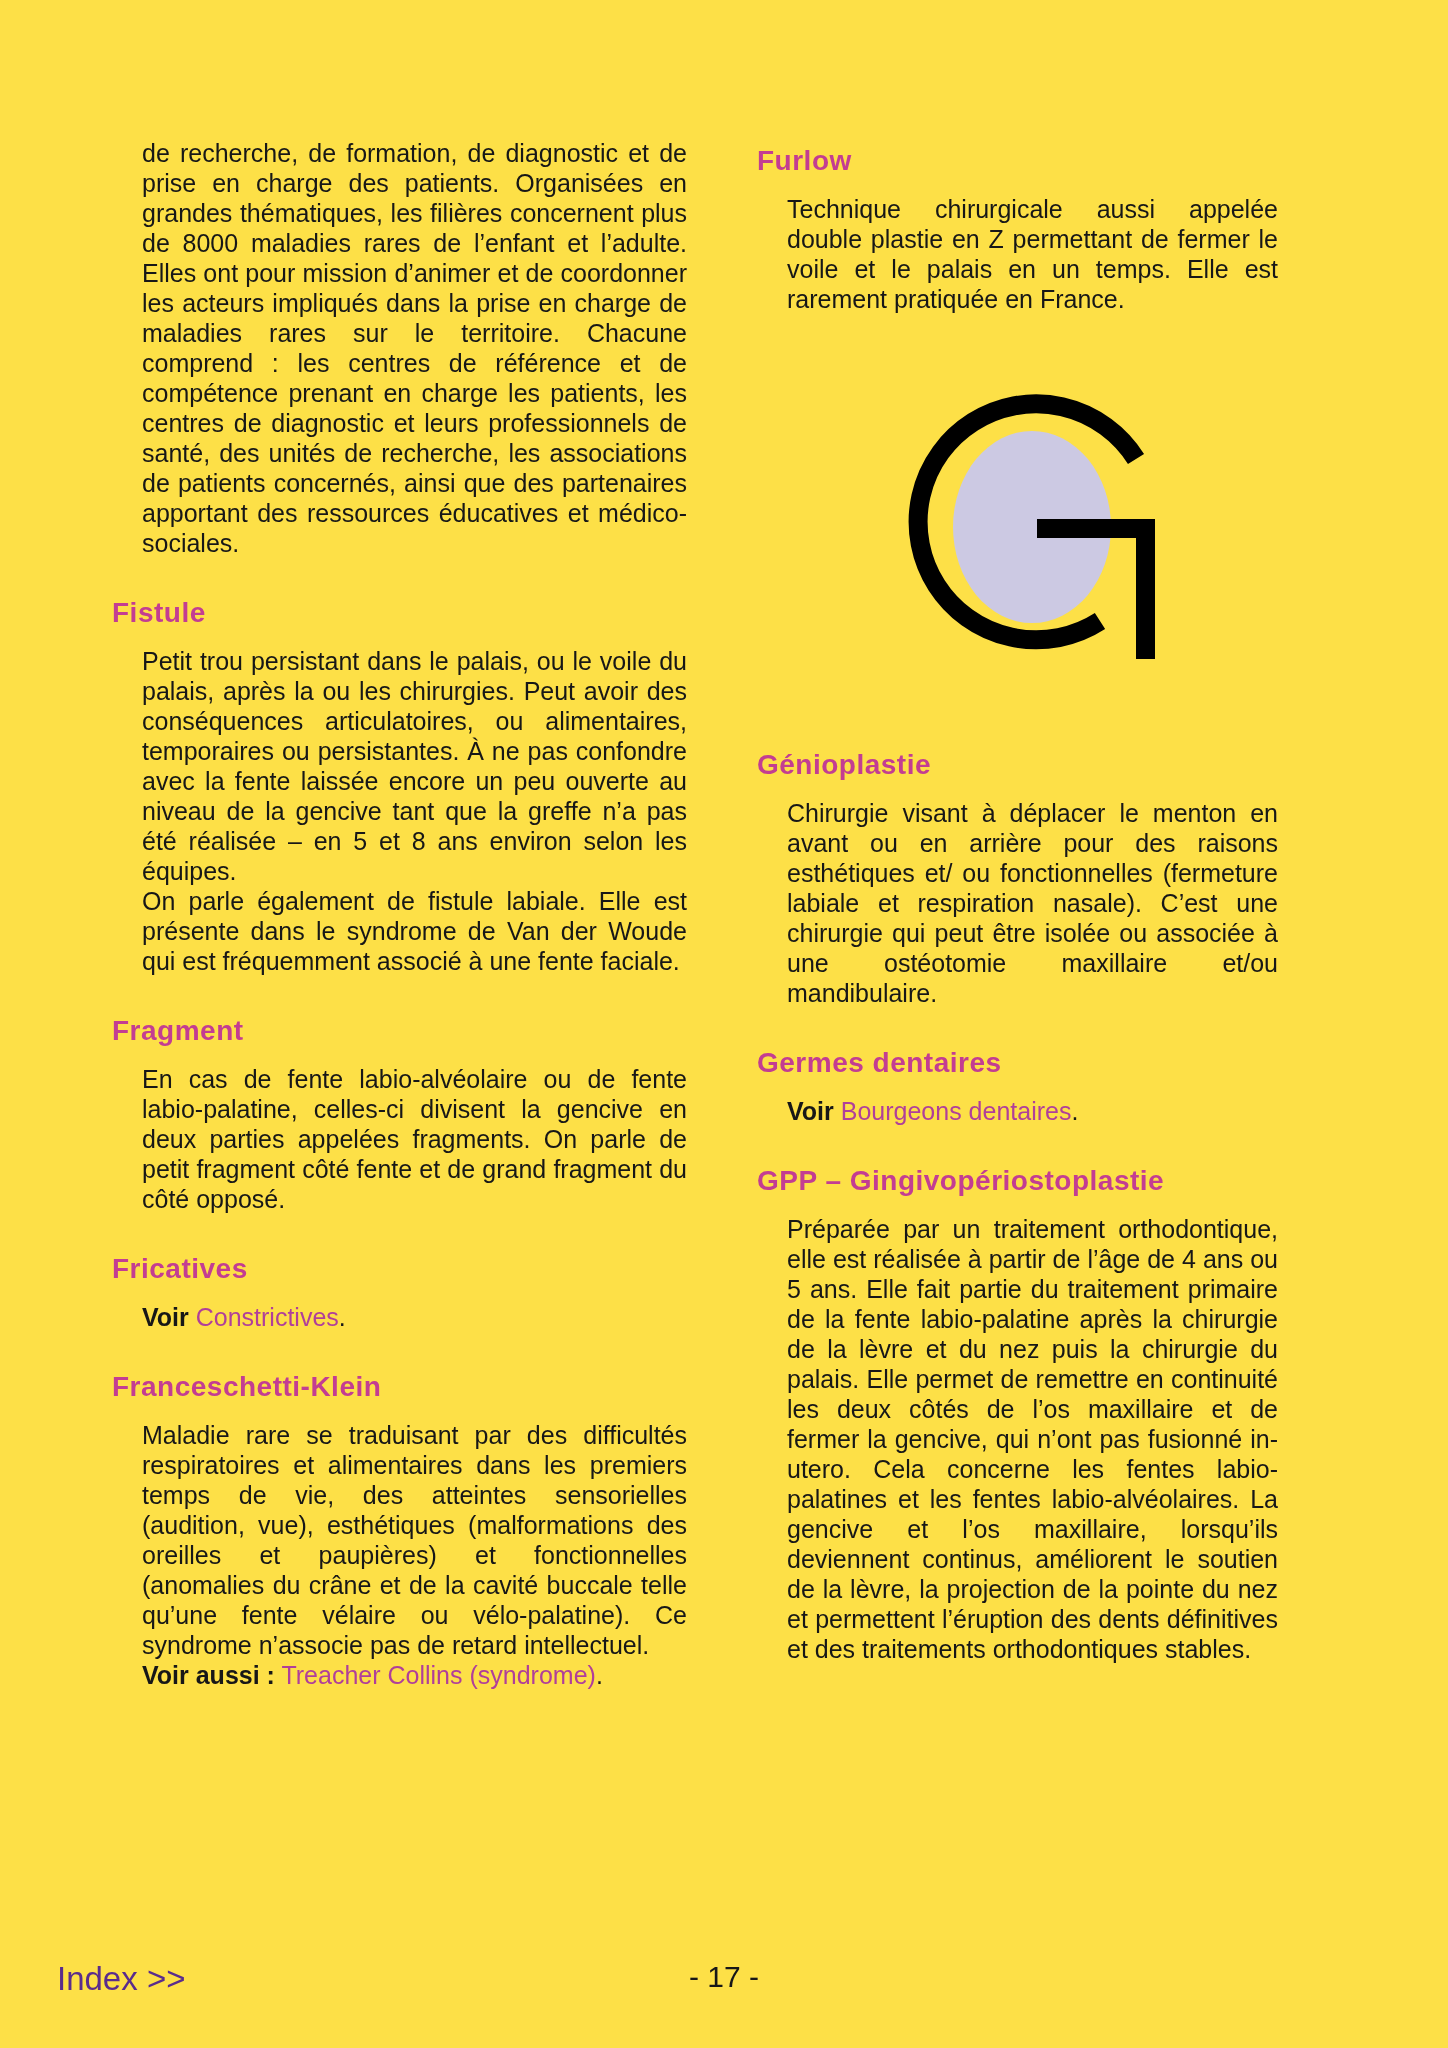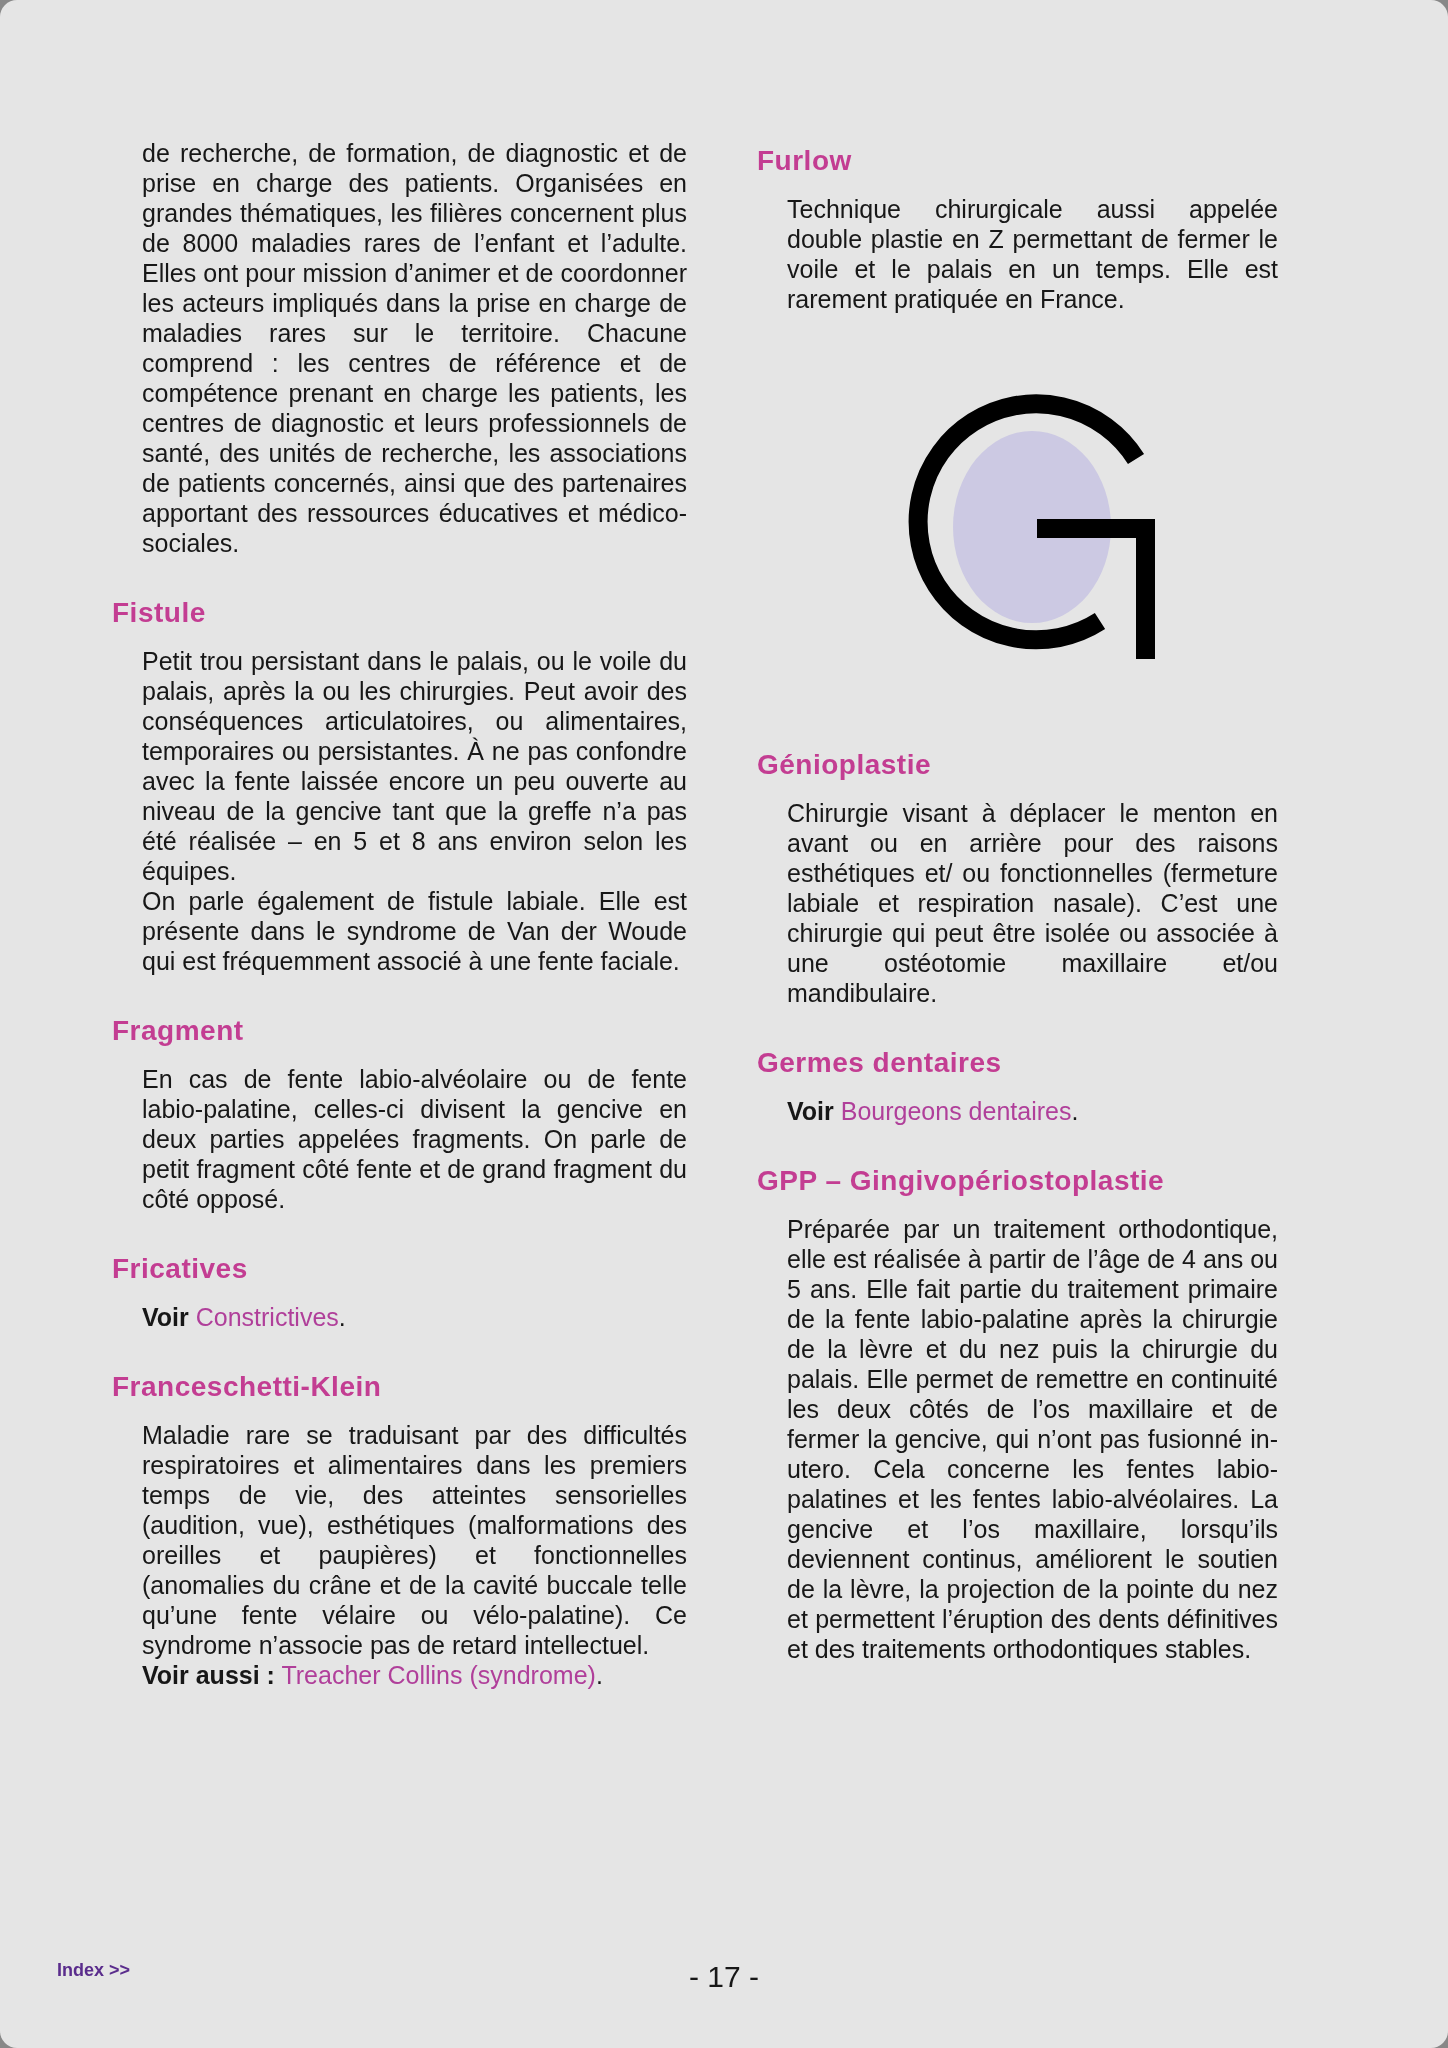--- a/index.html
+++ b/index.html
@@ -1,23 +1,22 @@
 <!DOCTYPE html>
 <html lang="fr" style="--accent: #C33D92; --ref-color: #B03F9A; --link-color: #5A2D90; --index-color: #5A2C8C; --body-color: #171717;"><head>
 <meta charset="utf-8">
 <style>
   html,body{margin:0;padding:0;background:#888;}
   .page{
     position:relative;
     width:1448px;height:2048px;
-    background:#e5e5e5;
+    background:#fde047;
     font-family:"Liberation Sans","DejaVu Sans",sans-serif;
     color:var(--body-color,#171717);
     overflow:hidden;
-    border-radius:17px;
   }
   .col{position:absolute;}
   #left-col{left:112px;top:138px;width:575px;}
   #right-col{left:757px;top:140px;width:521px;}
   .def{
     padding-left:30px;
     font-size:25px;
     line-height:30px;
     text-align:justify;
     color:var(--body-color,#171717);
@@ -44,21 +43,21 @@
     cursor:pointer;
   }
   .g-graphic{
     margin-top:55px;
     margin-bottom:75px;
     margin-left:145px;
     width:270px;height:300px;
   }
   .footer-index{
     position:absolute;left:57px;top:1960px;
-    font-size:18px;font-weight:700;
+    font-size:33px;font-weight:400;
     color:var(--index-color,#5A2C8C);
     cursor:pointer;
   }
   .footer-page{
     position:absolute;left:0;top:1960px;width:100%;
     text-align:center;font-size:30px;
     color:var(--body-color,#171717);
   }
 </style>
 </head>

